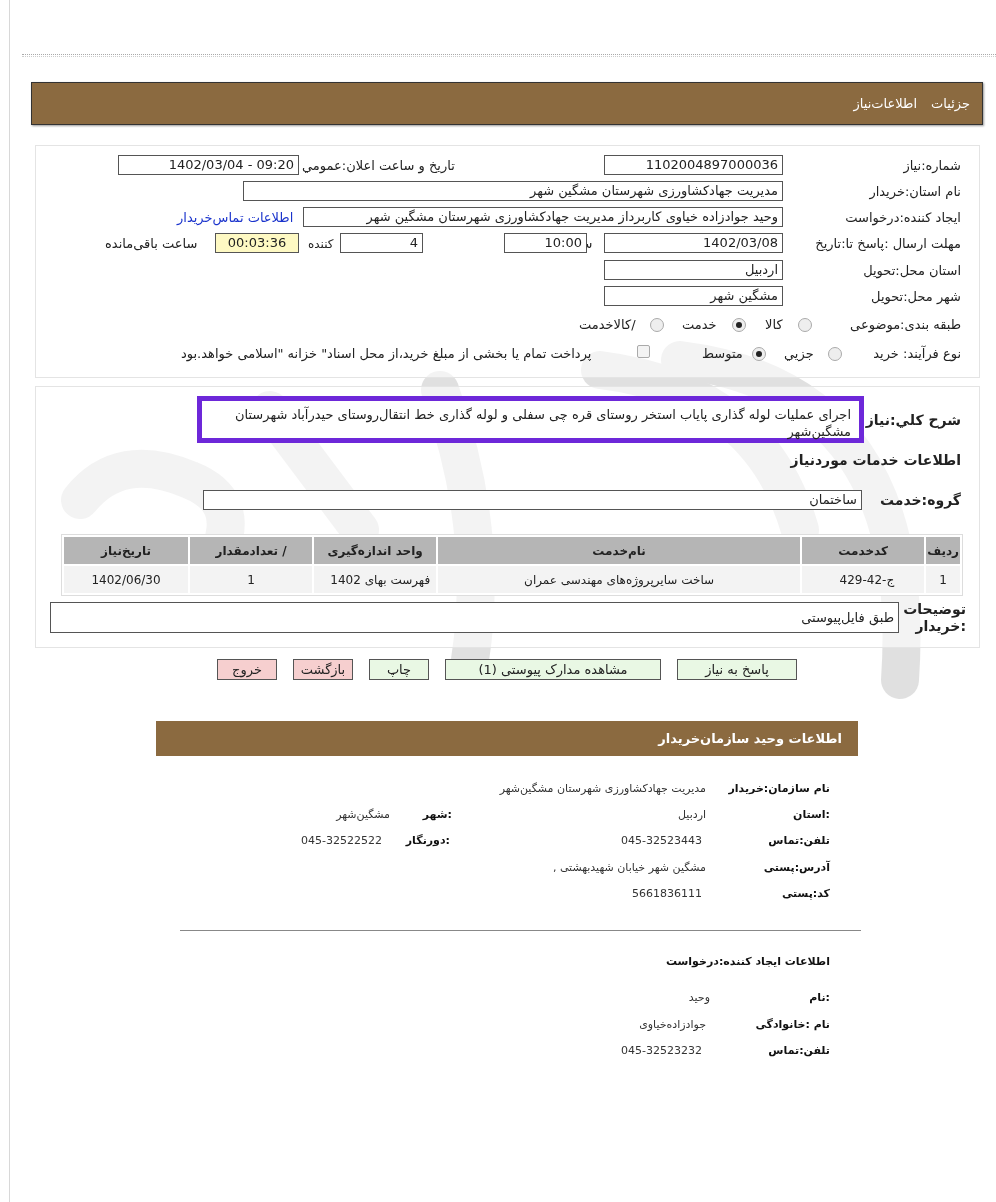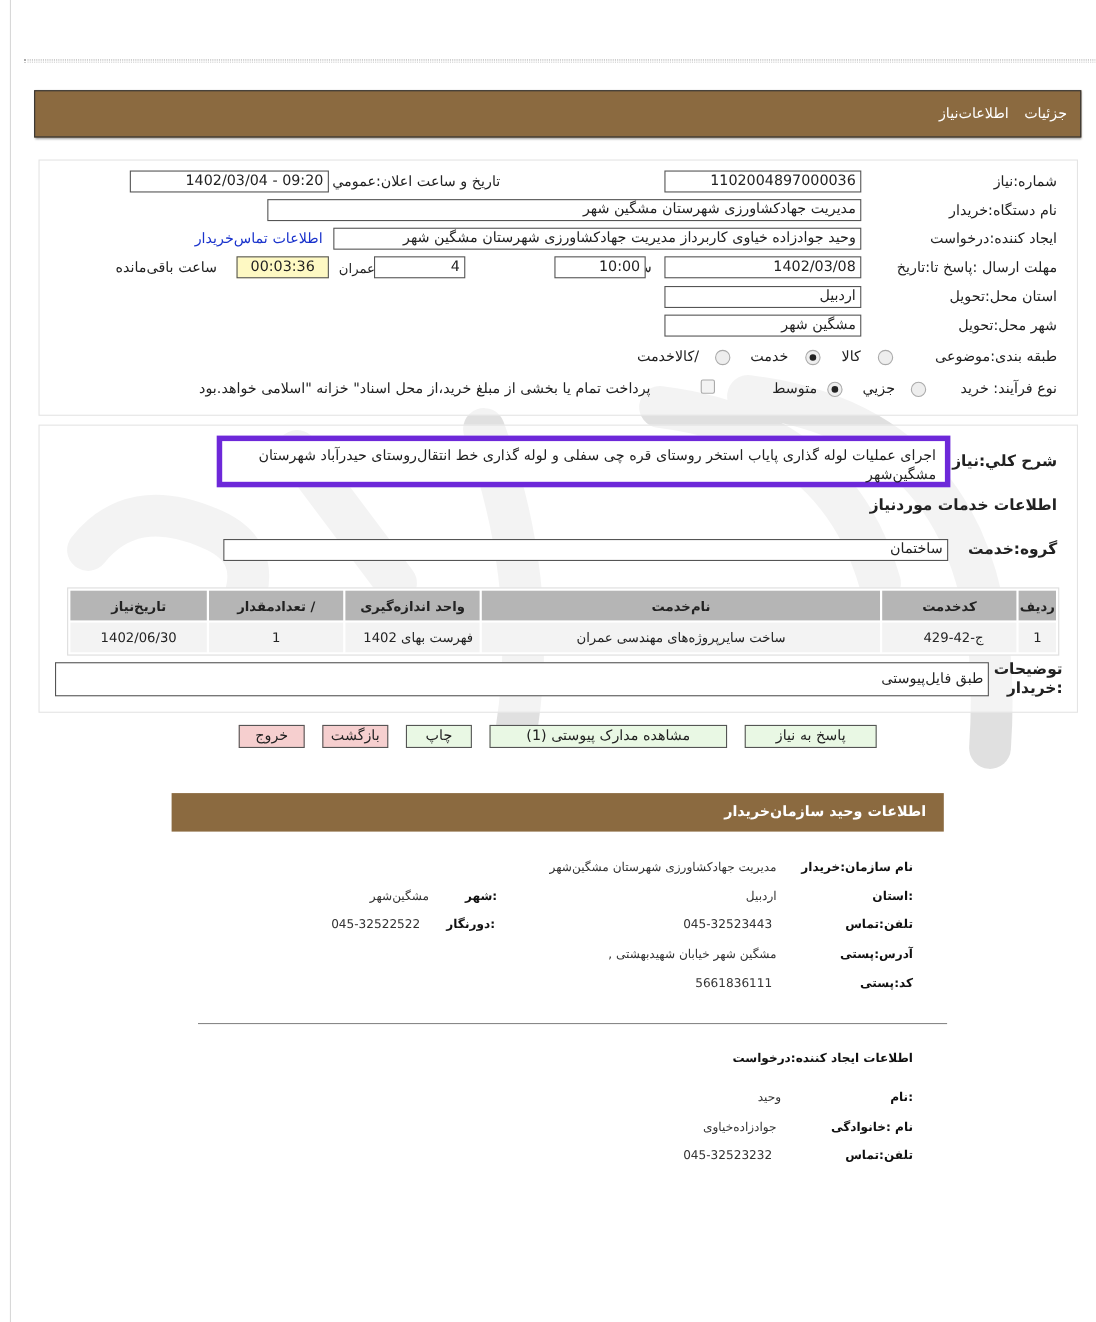--- a/index.html
+++ b/index.html
@@ -79,33 +79,33 @@
   <span>جزئیات</span>
   <span>اطلاعات‌نیاز</span>
 </div>
 
 <div class="panel p1"></div>
 <div class="lbl" style="right:35px;top:158px;">شماره:نیاز</div>
 <div class="box ltr" style="left:604px;top:155px;width:179px;">1102004897000036</div>
 <div class="lbl" style="left:302px;top:158px;">تاریخ و ساعت اعلان:عمومي</div>
 <div class="box ltr" style="left:118px;top:155px;width:181px;">1402/03/04 - 09:20</div>
 
-<div class="lbl" style="right:35px;top:184px;">نام دستگاه:خریدار</div>
+<div class="lbl" style="right:35px;top:184px;">نام استان:خریدار</div>
 <div class="box" style="left:243px;top:181px;width:540px;">مدیریت جهادکشاورزی شهرستان مشگین شهر</div>
 
 <div class="lbl" style="right:35px;top:210px;">ایجاد کننده:درخواست</div>
 <div class="box" style="left:303px;top:207px;width:480px;">وحید جوادزاده خیاوی کاربرداز مدیریت جهادکشاورزی شهرستان مشگین شهر</div>
 <div class="link" style="left:177px;top:210px;">اطلاعات تماس‌خریدار</div>
 
 <div class="lbl" style="right:35px;top:236px;">مهلت ارسال :پاسخ تا:تاریخ</div>
 <div class="box ltr" style="left:604px;top:233px;width:179px;text-align:right;">1402/03/08</div>
 <div class="lbl" style="left:557px;top:236px;">ساعت</div>
 <div class="box ltr" style="left:471px;top:233px;width:83px;margin-left:33px;">10:00</div>
 <div class="box ltr" style="left:340px;top:233px;width:83px;">4</div>
-<div class="lbl" style="left:308px;top:237px;font-size:12px;">عمران</div>
+<div class="lbl" style="left:308px;top:237px;font-size:12px;">کننده</div>
 <div class="box timer" style="left:215px;top:233px;width:84px;">00:03:36</div>
 <div class="lbl" style="left:105px;top:236px;">ساعت باقی‌مانده</div>
 
 <div class="lbl" style="right:35px;top:263px;">استان محل:تحویل</div>
 <div class="box" style="left:604px;top:260px;width:179px;">اردبیل</div>
 
 <div class="lbl" style="right:35px;top:289px;">شهر محل:تحویل</div>
 <div class="box" style="left:604px;top:286px;width:179px;">مشگین شهر</div>
 
 <div class="lbl" style="right:35px;top:317px;">طبقه بندی:موضوعی</div>

